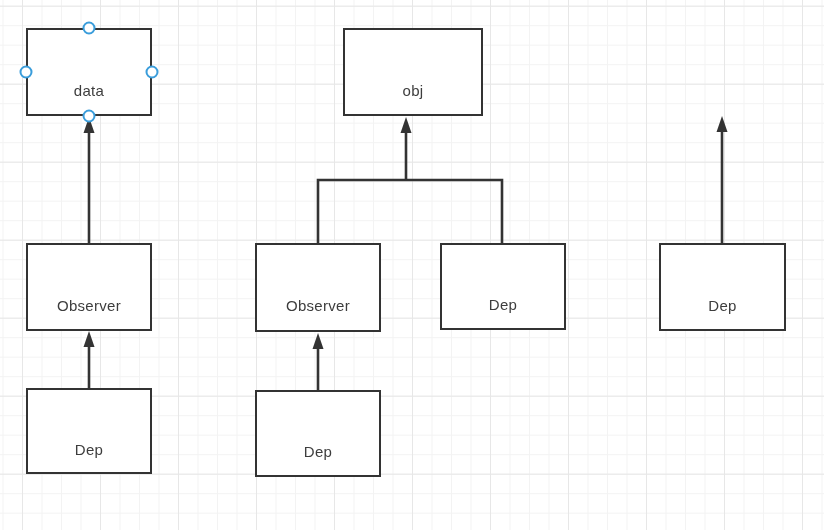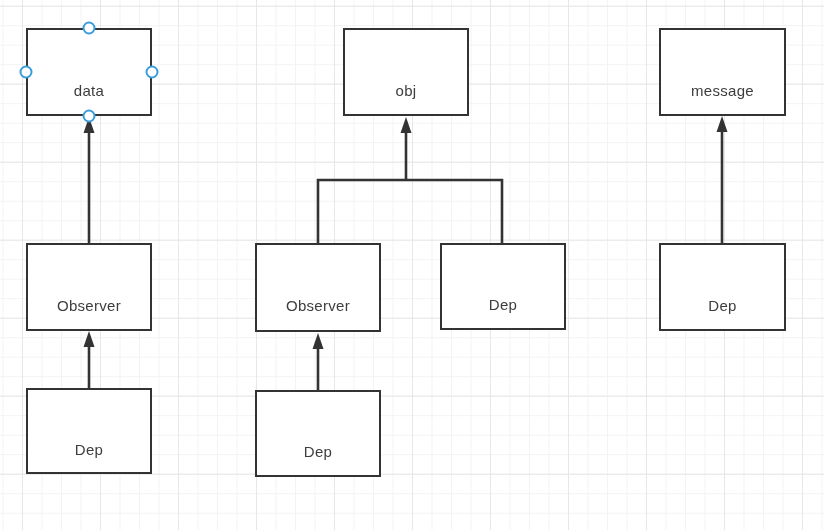--- a/index.html
+++ b/index.html
@@ -41,21 +41,21 @@
   }
   .node .label {
     font-size: 15px;
     letter-spacing: 0.3px;
     color: #3d3d3d;
     white-space: nowrap;
     margin-top: 36px;
   }
   
   .n-data            { left: 26px;  top: 28px;  width: 126px; height: 88px; }
-  .n-obj             { left: 343px; top: 28px;  width: 126px; height: 88px; }
+  .n-obj             { left: 343px; top: 28px;  width: 140px; height: 88px; }
   .n-message         { left: 659px; top: 28px;  width: 127px; height: 88px; }
   .n-observer-left   { left: 26px;  top: 243px; width: 126px; height: 88px; }
   .n-observer-center { left: 255px; top: 243px; width: 126px; height: 89px; }
   .n-dep-mid         { left: 440px; top: 243px; width: 126px; height: 87px; }
   .n-dep-right       { left: 659px; top: 243px; width: 127px; height: 88px; }
   .n-dep-bottom-left { left: 26px;  top: 388px; width: 126px; height: 86px; }
   .n-dep-bottom-center { left: 255px; top: 390px; width: 126px; height: 87px; }
 
   .handle {
     position: absolute;
@@ -107,23 +107,20 @@
       <polygon class="edge-head" points="722,116 716.5,132 727.5,132"></polygon>
     </g>
   </svg>
 
   <div class="node n-data">
     <span class="label">data</span>
   </div>
   <div class="node n-obj">
     <span class="label">obj</span>
   </div>
-  <div class="node n-message">
-    <span class="label">message</span>
-  </div>
   <div class="node n-observer-left">
     <span class="label">Observer</span>
   </div>
   <div class="node n-observer-center">
     <span class="label">Observer</span>
   </div>
   <div class="node n-dep-mid">
     <span class="label">Dep</span>
   </div>
   <div class="node n-dep-right">

